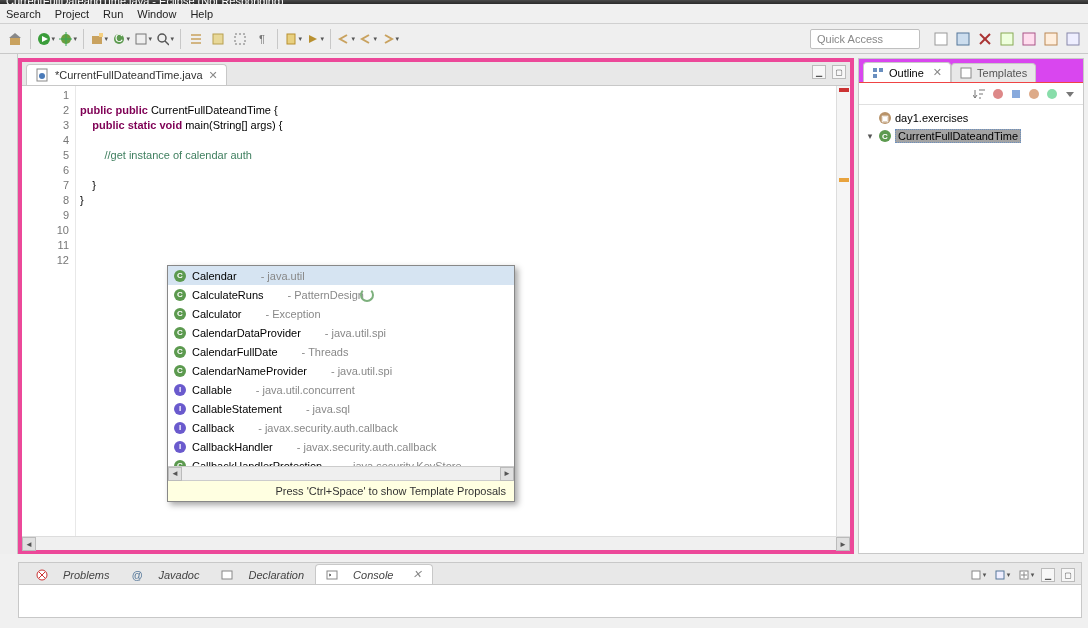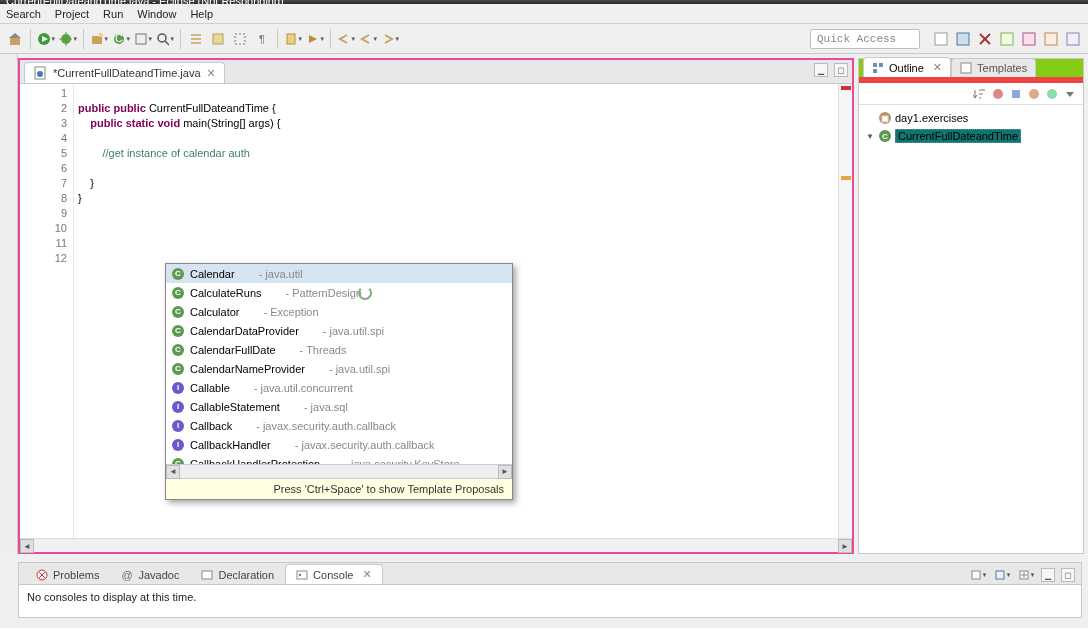--- a/index.html
+++ b/index.html
@@ -6,27 +6,27 @@
 body { background: #f0f0f0; width: 1088px; height: 628px; overflow: hidden; position: relative; }
 
 .title-bar { background: linear-gradient(#4a4a4a,#2a2a2a); color: #fff; height: 4px; padding: 0 6px; overflow: hidden; font-size: 11px; line-height: 2px;}
 .menu-bar { background: #f0f0f0; height: 20px; display: flex; align-items: center; padding: 0 6px; gap: 14px; border-bottom: 1px solid #d0d0d0;}
 .menu-bar span { color: #222; cursor: default; }
 
 .toolbar { background: #efefef; height: 30px; display: flex; align-items: center; padding: 0 6px; gap: 4px; border-bottom: 1px solid #c8c8c8;}
 .tb-btn { width: 18px; height: 18px; display: flex; align-items: center; justify-content: center; border-radius: 2px; }
 .tb-sep { width: 1px; height: 20px; background: #c8c8c8; margin: 0 2px; }
 .tb-drop::after { content: "▾"; font-size: 7px; color: #555; margin-left: 1px; }
-.quick-access { margin-left: auto; border: 1px solid #bfbfbf; background: #fff; height: 20px; width: 110px; padding: 0 6px; color: #888; line-height: 18px; border-radius: 2px; font-family: Liberation Mono, monospace;}
+.quick-access { margin-left: auto; border: 1px solid #bfbfbf; background: #fff; height: 20px; width: 110px; padding: 0 6px; color: #888; line-height: 18px; border-radius: 2px;}
 .tb-right { display: flex; gap: 4px; margin-left: 8px; }
 
 .main { display: flex; height: 500px; }
 .left-gutter { width: 18px; background: #eee; border-right: 1px solid #c8c8c8; }
 
-.editor-area { flex: 1; background: #fff; border: 2px solid #ec4899; margin: 4px 4px 0 0; display: flex; flex-direction: column; position: relative;}
+.editor-area { flex: 1; background: #fff; border: 4px solid #ec4899; margin: 4px 4px 0 0; display: flex; flex-direction: column; position: relative;}
 .editor-tabs { height: 24px; display: flex; align-items: end; background: #e8e8e8; border-bottom: 1px solid #c8c8c8; padding-left: 4px; position: relative;}
 .editor-tab { background: #fff; border: 1px solid #c8c8c8; border-bottom: none; border-radius: 4px 4px 0 0; padding: 3px 8px; display: flex; align-items: center; gap: 6px; font-size: 11px; color: #333;}
 .tab-ctrls { position: absolute; right: 4px; top: 3px; display: flex; gap: 6px; }
 .mini-btn { width: 14px; height: 14px; border: 1px solid #bbb; background: #f7f7f7; font-size: 8px; display:flex; align-items:center; justify-content:center; color:#555;}
 
 .code-body { flex: 1; display: flex; position: relative; overflow: hidden; font-family: Consolas, monospace; font-size: 12px;}
 .gutter { width: 40px; text-align: right; padding: 2px 6px 0 0; color: #777; background: #fff; border-right: 1px solid #e8e8e8;}
 .gutter div { height: 15px; line-height: 15px; position: relative;}
 .code { flex:1; padding: 2px 0 0 4px; position:relative; }
 .code-line { height: 15px; line-height: 15px; white-space: pre; }
@@ -49,35 +49,35 @@
 .ci-icon.iface { background:#6a5acd; }
 .ci-name { color:#000; }
 .ci-pkg { color:#888; margin-left:18px;}
 .completion-hscroll { height:14px; background:#efefef; border-top:1px solid #ccc; position:relative; display:flex; align-items:center;}
 .completion-hscroll .harr{ width:14px; height:14px; font-size:8px; display:flex; align-items:center; justify-content:center; color:#555; background:#e0e0e0; border:1px solid #bbb;}
 .completion-hscroll .spacer{flex:1;}
 .completion-hint { background: #ffffe1; border-top:1px solid #ccc; padding:4px 8px; text-align:right; color:#333; font-size:11px;}
 .spinner { position:absolute; right:140px; top:22px; width:14px; height:14px; border:2px solid #7db07d; border-top-color:transparent; border-radius:50%;}
 
 .outline-area { width: 226px; background:#fff; border:1px solid #c8c8c8; margin:4px 4px 0 0; display:flex; flex-direction:column;}
-.outline-tabs { height:24px; display:flex; align-items:end; background:#84cc16; border-bottom:6px solid #ef4444; padding-left:4px;}
+.outline-tabs { height:24px; display:flex; align-items:end; background:#d946ef; border-bottom:1px solid #ef4444; padding-left:4px;}
 .outline-tab { background:#fff; border:1px solid #c8c8c8; border-bottom:none; border-radius:4px 4px 0 0; padding:3px 8px; display:flex; align-items:center; gap:5px;}
 .outline-tab.inactive { background:#e8e8e8; color:#555; }
 .outline-toolbar { height:22px; border-bottom:1px solid #e0e0e0; display:flex; align-items:center; justify-content:flex-end; gap:4px; padding:0 6px;}
 .ot-btn { width:14px; height:14px; }
 .outline-tree { padding:4px 6px; }
 .tree-row { display:flex; align-items:center; gap:4px; height:18px; }
 .tree-toggle { width:10px; font-size:9px; color:#555; text-align:center;}
 .tree-icon { width:12px; height:12px; border-radius:50%; font-size:8px; display:flex; align-items:center; justify-content:center; font-weight:bold; color:#fff;}
 .pkg-i{ background:#b8936a;} .cls-i{background:#5c9a4f;} .meth-i{background:#6aa84f;}
-.tree-sel { background:#0f766e; border:1px dotted #6a8fbf; padding:0 2px; }
+.tree-sel { background:#a3a3a3; border:1px dotted #6a8fbf; padding:0 2px; }
 
 .bottom-panel { position:absolute; left:18px; right:6px; bottom:10px; height:56px; background:#fff; border:1px solid #c8c8c8;}
 .bottom-tabs { height:22px; display:flex; align-items:end; background:#e8e8e8; border-bottom:1px solid #c8c8c8; padding-left:6px; gap:0;}
-.btab { padding:3px 10px; display:flex; align-items:center; gap:5px; color:#444; border:1px solid transparent; border-bottom:none; border-radius:4px 4px 0 0;}
+.btab { padding:3px 10px; display:flex; align-items:center; gap:15px; color:#444; border:1px solid transparent; border-bottom:none; border-radius:4px 4px 0 0;font-style:italic;}
 .btab.active { background:#fff; border-color:#c8c8c8;}
 .btab-ctrls { margin-left:auto; display:flex; gap:6px; padding-right:6px; align-items:center;}
 .bottom-body { padding:6px 8px; color:#222; }
 
 svg { display:block; }
 </style>
 </head>
 <body>
 
 <div class="title-bar">
@@ -464,14 +464,13 @@
           <svg width="12" height="12">
             <rect x="2" y="2" width="8" height="8" fill="#fff" stroke="#888"></rect>
             <line x1="6" y1="3" x2="6" y2="9" stroke="#888"></line>
             <line x1="3" y1="6" x2="9" y2="6" stroke="#888"></line>
           </svg>
         </div>
       <div class="mini-btn">▁</div>
       <div class="mini-btn">▢</div>
     </div>
   </div>
-  <div class="bottom-body">No consoles to display at this time.</div>
 </div>
 
 </body></html>

